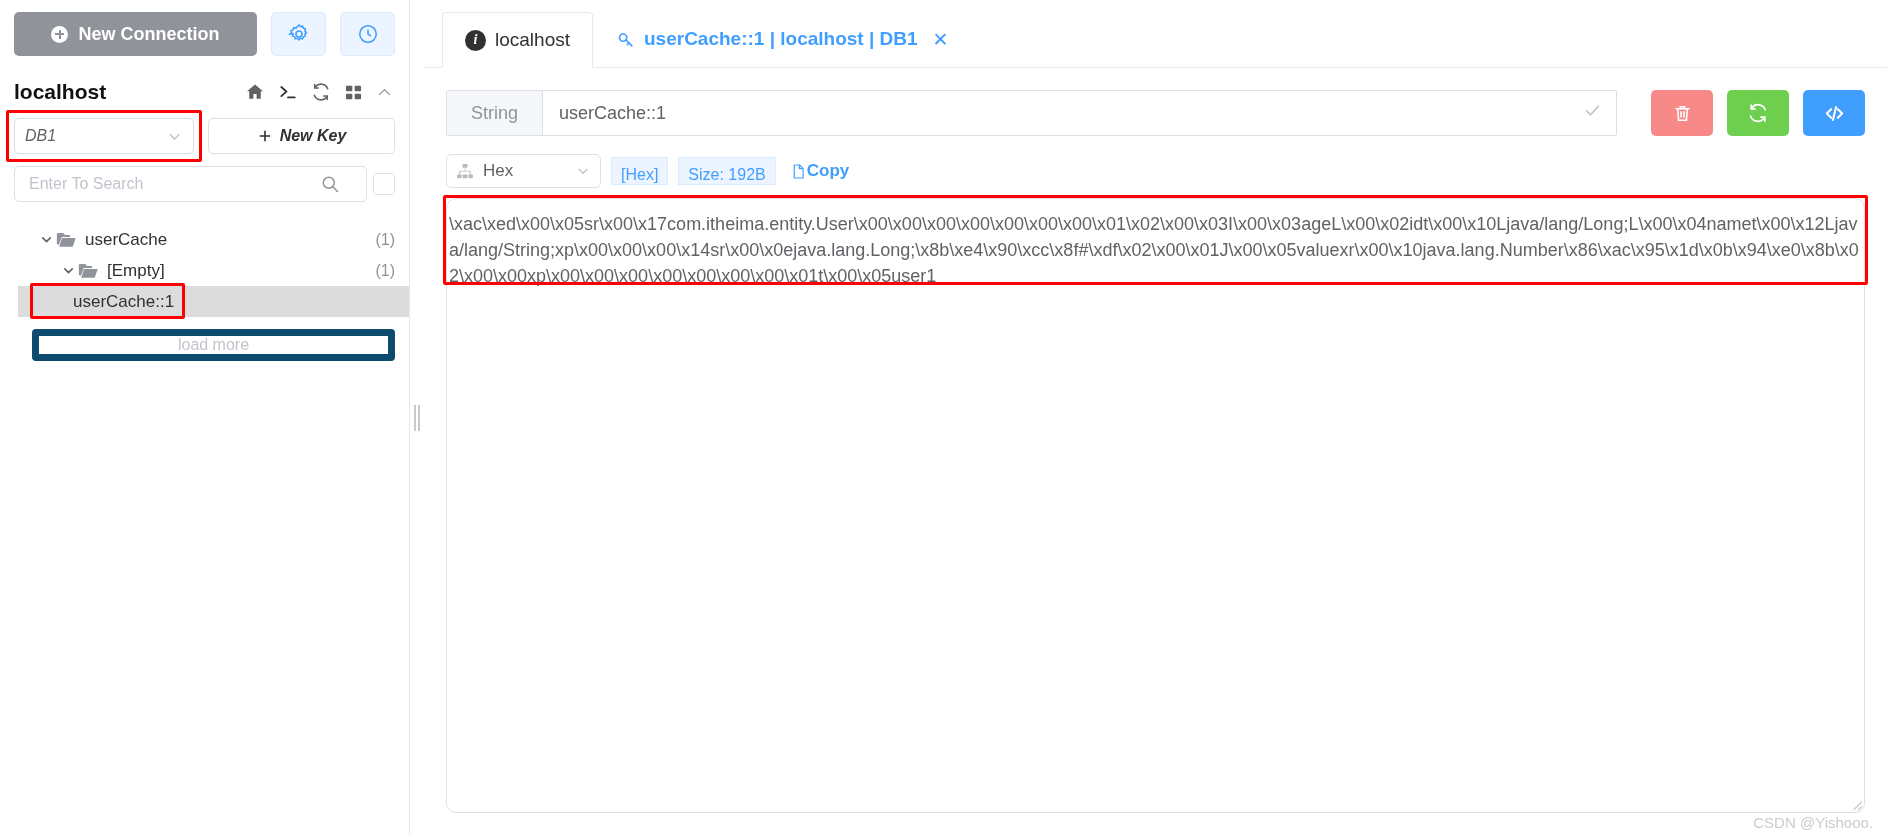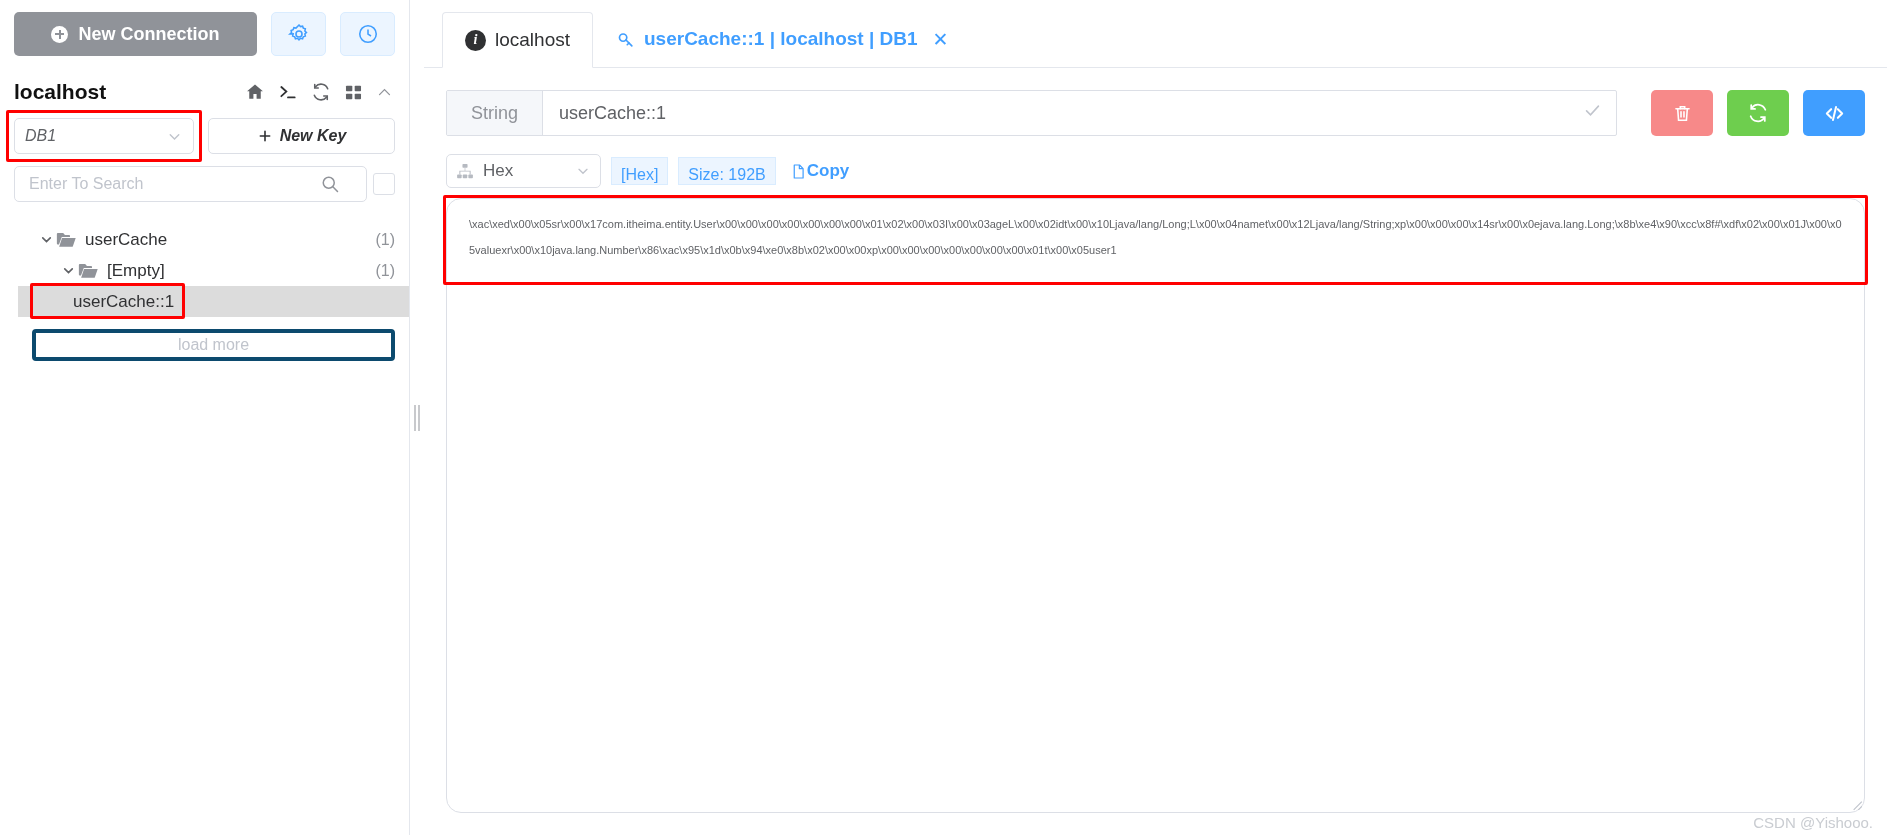--- a/index.html
+++ b/index.html
@@ -199,21 +199,21 @@
     margin-right: 8px;
     display: flex; align-items: center;
     flex: 0 0 auto;
     color: #909399;
   }
   .tn-label { flex: 1 1 auto; }
   .tn-count { color: #909399; font-size: 16px; }
   .load-more {
     margin: 12px 14px 0 14px;
     height: 32px;
-    border: 4px solid #0c4a6e;
+    border: 7px solid #0c4a6e;
     border-radius: 4px;
     display: flex; align-items: center; justify-content: center;
     color: #c0c4cc;
     font-size: 16px;
     cursor: pointer;
     background: #fff;
   }
 
   
   .splitter {
@@ -402,23 +402,23 @@
   .value-wrap {
     margin: 10px 22px 0 22px;
     flex: 1 1 auto;
     position: relative;
     margin-bottom: 22px;
   }
   .value-area {
     position: absolute;
     inset: 0;
     border: 1px solid #dcdfe6;
-    border-radius: 15px;
-    padding: 12px 22px;
-    font-size: 11px;
+    border-radius: 10px;
+    padding: 12px 2px;
+    font-size: 18px;
     line-height: 26px;
     color: #606266;
     overflow: hidden;
     word-break: break-all;
     white-space: pre-wrap;
     background: #fff;
     font-family: "Liberation Sans", sans-serif;
   }
   .resize-handle {
     position: absolute;

